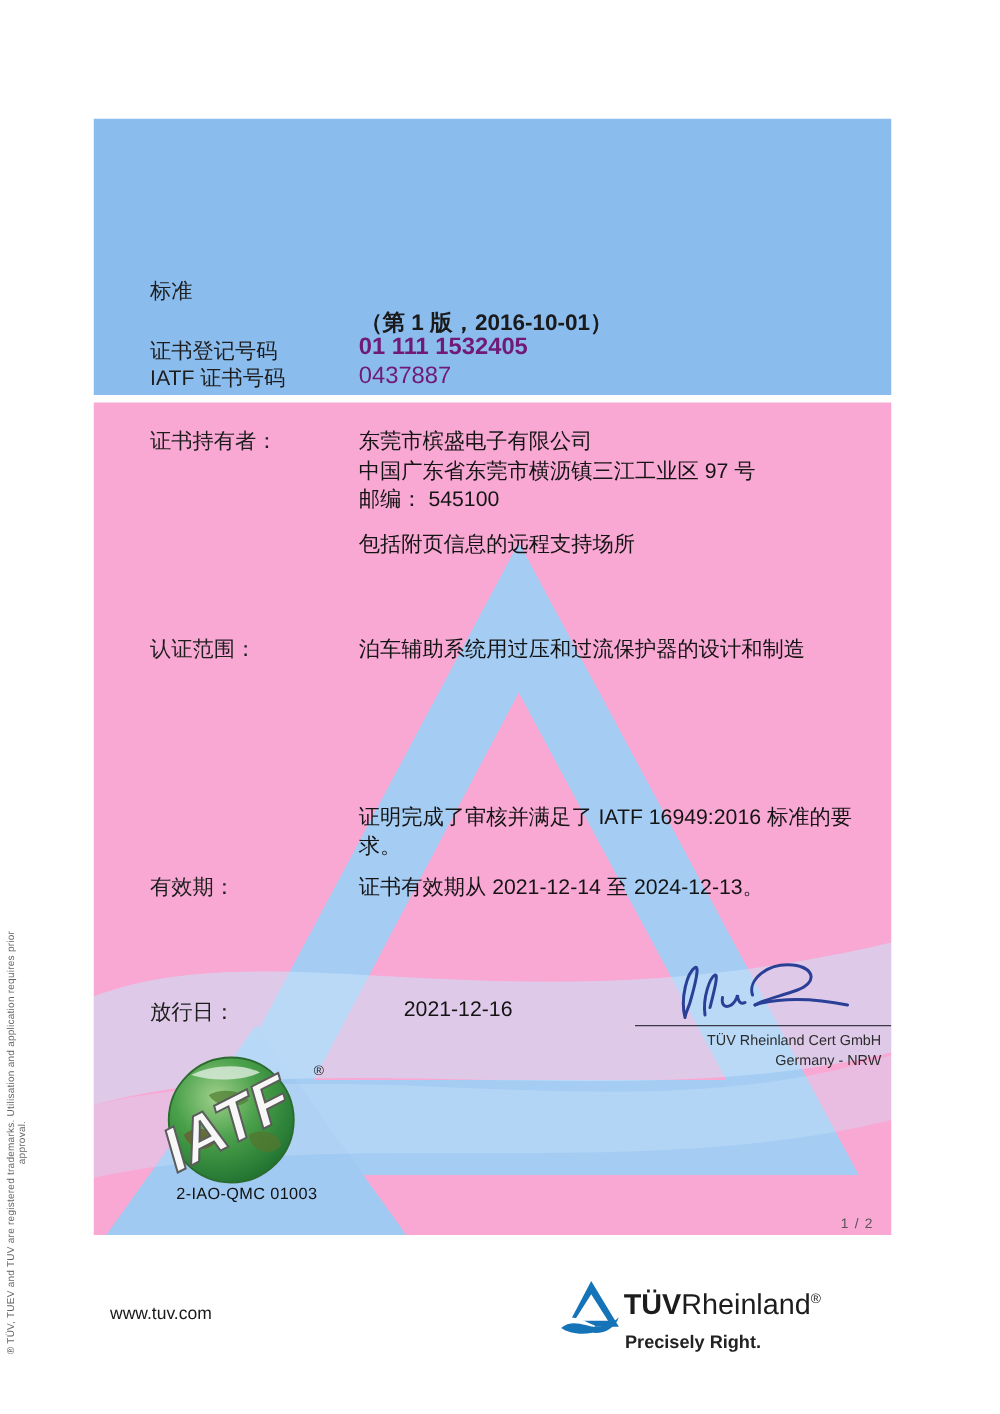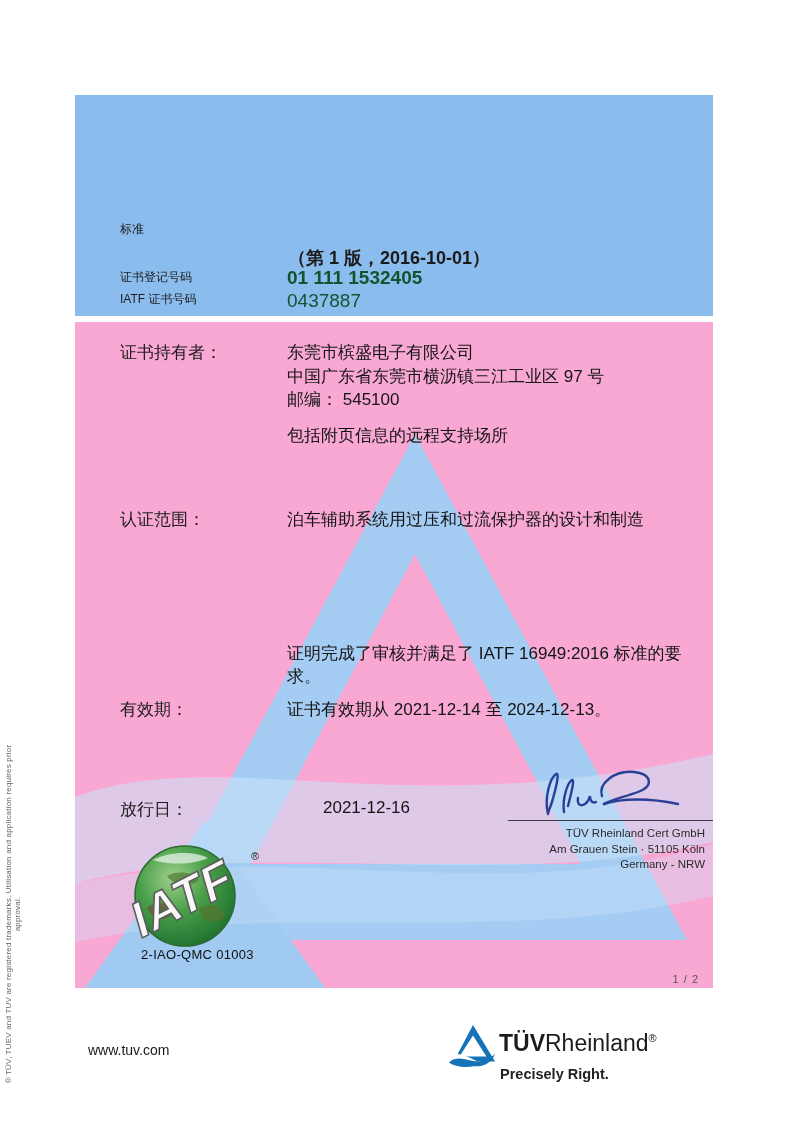--- a/index.html
+++ b/index.html
@@ -31,22 +31,22 @@
     position:absolute; left:75px; top:322px; width:638px; height:666px;
     background:#f9a8d4; overflow:hidden;
   }
   .panel-body .content { position:relative; z-index:2; }
   .watermark { position:absolute; left:0; top:0; z-index:1; }
 
   .cert-title {
     position:absolute; left:44px; top:40px;
     font-size:58px; font-weight:600; letter-spacing:7px; color:#161616;
   }
-  .hrow-label { position:absolute; left:45px; font-size:12px; color:#1d1d1d; }
-  .hrow-value { position:absolute; left:212px; font-size:19px; color:#14532d; }
+  .hrow-label { position:absolute; left:45px; font-size:17px; color:#1d1d1d; }
+  .hrow-value { position:absolute; left:212px; font-size:19px; color:#701a75; }
   .std-value  { position:absolute; left:212px; top:120px; font-size:25px; font-weight:bold; color:#141414; }
   .std-sub    { position:absolute; left:213px; top:151px; font-size:18px; font-weight:bold; color:#1a1a1a; }
 
   .brow-label { position:absolute; left:45px; font-size:17px; color:#1d1d1d; }
   .brow-value { position:absolute; left:212px; font-size:17px; color:#141414; }
 
   .issuer-block {
     position:absolute; right:8px; top:504px; width:300px;
     text-align:right; font-size:11.5px; line-height:15.5px; color:#2c2c2c;
   }
@@ -114,21 +114,20 @@
         <path d="M18,52 C14,36 20,16 26,12 C30,10 26,26 22,40 C20,46 18,50 18,52"></path>
         <path d="M34,50 C32,36 38,20 42,18 C45,17 41,32 38,44"></path>
         <path d="M48,36 C47,42 50,45 55,42 C59,39 60,34 60,34 C60,38 62,42 66,40"></path>
         <path d="M72,34 C68,22 84,8 104,10 C122,12 124,24 108,30 C94,35 80,38 74,42"></path>
         <path d="M74,42 C92,36 120,36 148,42"></path>
       </g>
     </svg>
     <div class="sig-line"></div>
     <div class="issuer-block">
       <div>TÜV Rheinland Cert GmbH</div>
-      <div>Am Grauen Stein · 51105 Köln</div>
       <div>Germany - NRW</div>
     </div>
 
     <svg class="iatf-logo" width="160" height="118" viewBox="0 0 160 118">
       <defs>
         <radialGradient id="globe" cx="38%" cy="32%" r="75%">
           <stop offset="0%" stop-color="#9fd08c"></stop>
           <stop offset="45%" stop-color="#4aa04a"></stop>
           <stop offset="100%" stop-color="#1c6f2e"></stop>
         </radialGradient>

